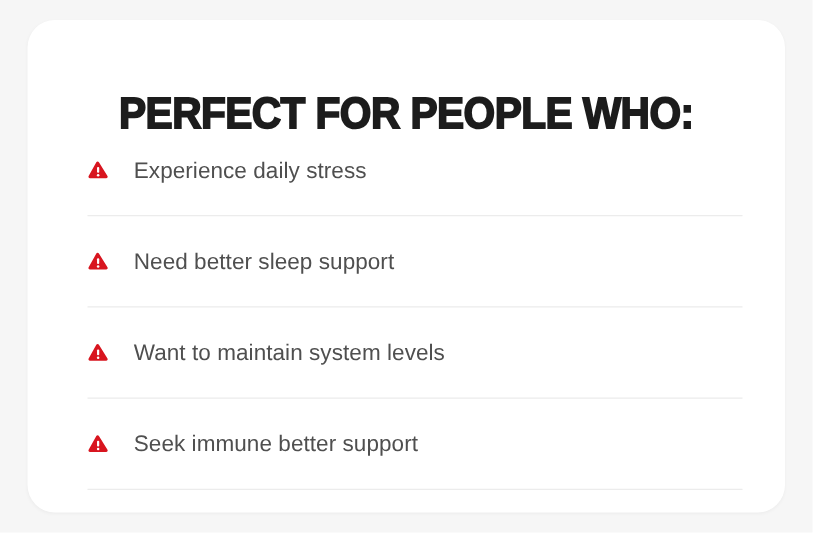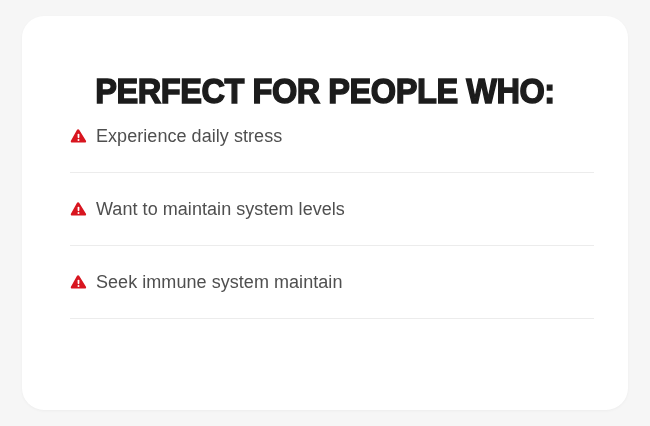--- a/index.html
+++ b/index.html
@@ -63,20 +63,21 @@
     padding: 0;
     list-style: none;
   }
 
   .benefit-item {
     position: relative;
     display: flex;
     align-items: center;
     height: 36px;
     padding: 0 0 0 0;
+    gap: 11px;
   }
 
   .benefit-item + .benefit-item {
     border-top: 1px solid #ececec;
   }
 
   .benefit-item {
     margin-bottom: 18px;
   }
   .benefit-item + .benefit-item {
@@ -125,41 +126,51 @@
         <span class="warn-icon">
           <svg viewBox="0 0 24 24" aria-hidden="true">
             <path d="M12.9 2.6a1.7 1.7 0 0 0-2.95 0L1.3 18.0a1.7 1.7 0 0 0 1.48 2.55h18.3a1.7 1.7 0 0 0 1.48-2.55L12.9 2.6z" fill="#d8151f"></path>
             <rect x="10.75" y="8.0" width="2.5" height="6.3" rx="1.1" fill="#ffffff"></rect>
             <circle cx="12" cy="17.1" r="1.42" fill="#ffffff"></circle>
           </svg>
         </span>
         <span class="benefit-label">Experience daily stress</span>
       </li>
 
+      <li class="benefit-item">
+        <span class="warn-icon">
+          <svg viewBox="0 0 24 24" aria-hidden="true">
+            <path d="M12.9 2.6a1.7 1.7 0 0 0-2.95 0L1.3 18.0a1.7 1.7 0 0 0 1.48 2.55h18.3a1.7 1.7 0 0 0 1.48-2.55L12.9 2.6z" fill="#d8151f"></path>
+            <rect x="10.75" y="8.0" width="2.5" height="6.3" rx="1.1" fill="#ffffff"></rect>
+            <circle cx="12" cy="17.1" r="1.42" fill="#ffffff"></circle>
+          </svg>
+        </span>
+        <span class="benefit-label">Need better sleep support</span>
+      </li>
 
       <li class="benefit-item">
         <span class="warn-icon">
           <svg viewBox="0 0 24 24" aria-hidden="true">
             <path d="M12.9 2.6a1.7 1.7 0 0 0-2.95 0L1.3 18.0a1.7 1.7 0 0 0 1.48 2.55h18.3a1.7 1.7 0 0 0 1.48-2.55L12.9 2.6z" fill="#d8151f"></path>
             <rect x="10.75" y="8.0" width="2.5" height="6.3" rx="1.1" fill="#ffffff"></rect>
             <circle cx="12" cy="17.1" r="1.42" fill="#ffffff"></circle>
           </svg>
         </span>
         <span class="benefit-label">Want to maintain system levels</span>
       </li>
 
       <li class="benefit-item">
         <span class="warn-icon">
           <svg viewBox="0 0 24 24" aria-hidden="true">
             <path d="M12.9 2.6a1.7 1.7 0 0 0-2.95 0L1.3 18.0a1.7 1.7 0 0 0 1.48 2.55h18.3a1.7 1.7 0 0 0 1.48-2.55L12.9 2.6z" fill="#d8151f"></path>
             <rect x="10.75" y="8.0" width="2.5" height="6.3" rx="1.1" fill="#ffffff"></rect>
             <circle cx="12" cy="17.1" r="1.42" fill="#ffffff"></circle>
           </svg>
         </span>
-        <span class="benefit-label">Seek immune system maintain</span>
+        <span class="benefit-label">Seek immune better support</span>
       </li>
 
       <li class="benefit-item">
         
         
       </li>
 
     </ul>
 
   </section>

